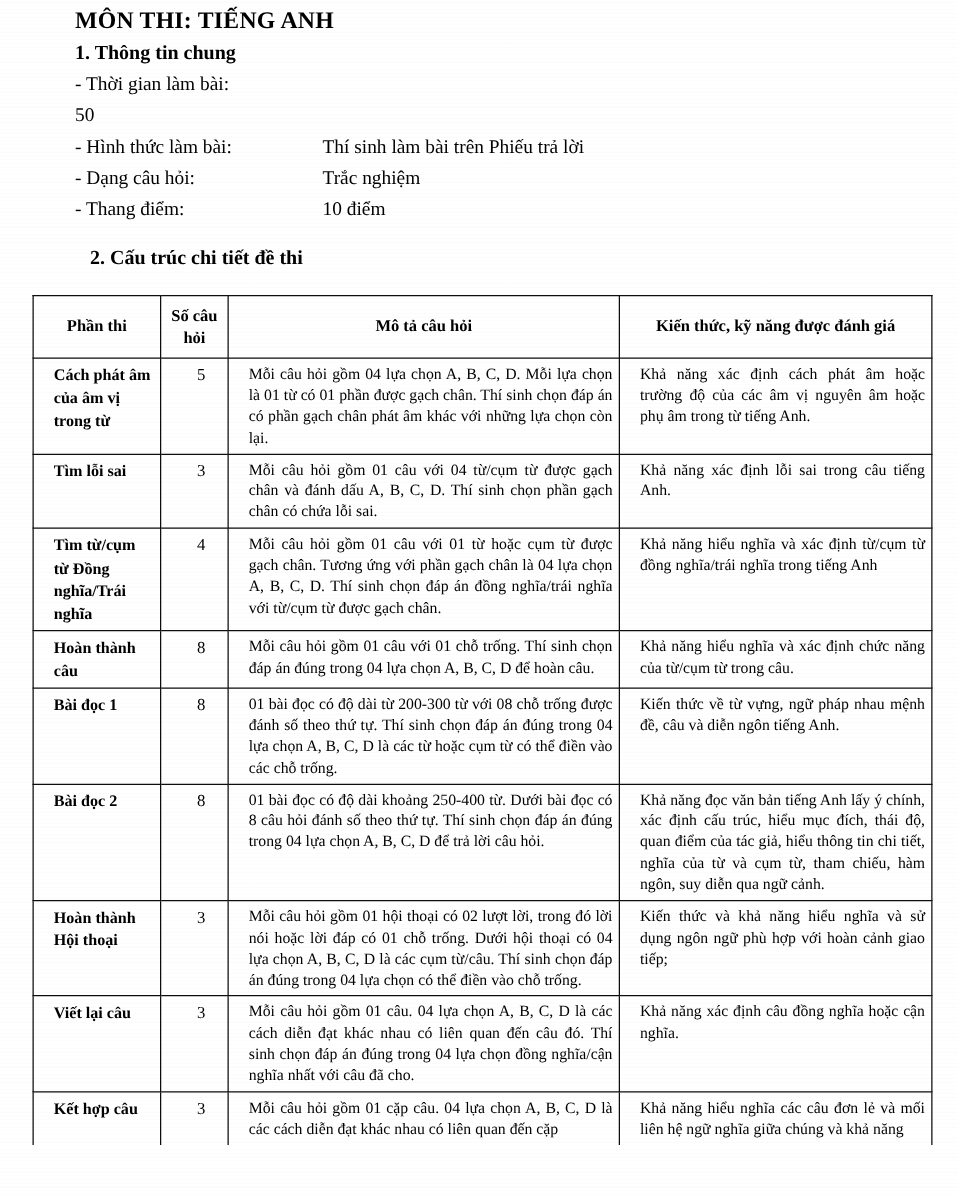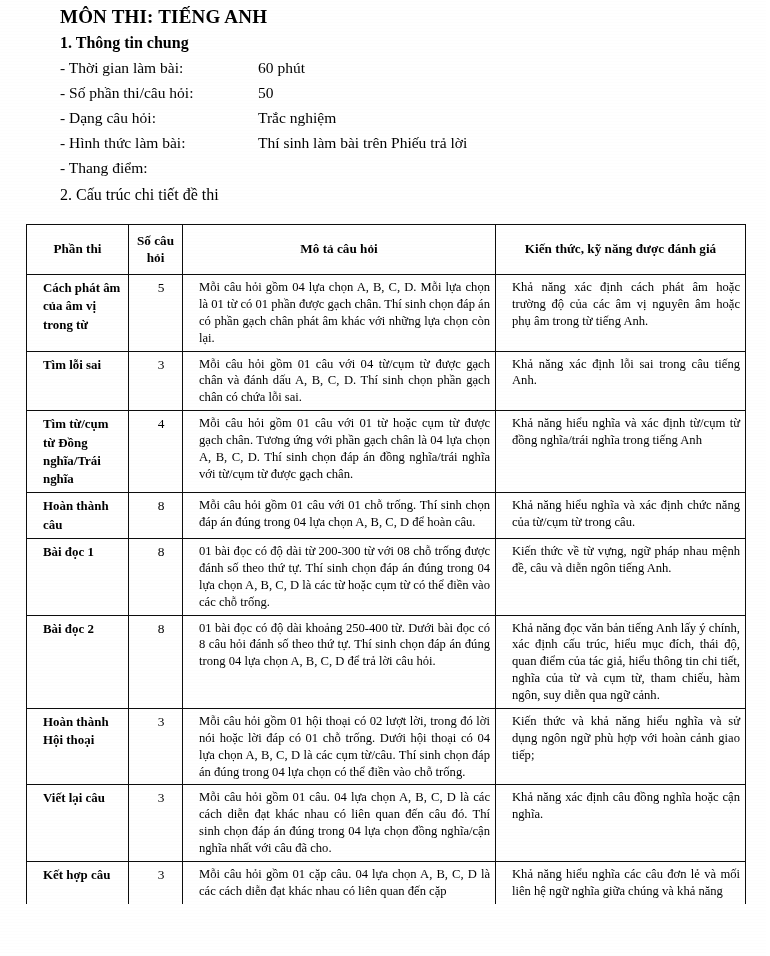--- a/index.html
+++ b/index.html
@@ -37,22 +37,22 @@
   }
   .section-heading {
     font-size: 16px;
     font-weight: bold;
     margin: 0;
     padding: 2px 0 2px 60px;
     line-height: 1.2;
   }
   .section-heading-2 {
     font-size: 16px;
-    font-weight: normal;
-    margin: 0;
+    font-weight: bold;
+    margin: 12px;
     padding: 4px 0 4px 60px;
     line-height: 1.2;
   }
 
   
   .info-list {
     margin: 0;
     padding: 1px 0 0 0;
     list-style: none;
   }
@@ -146,36 +146,35 @@
 
 <div class="page">
 
   <h1 class="doc-title">MÔN THI: TIẾNG ANH</h1>
 
   <h2 class="section-heading">1. Thông tin chung</h2>
 
   <ul class="info-list">
     <li class="info-row">
       <span class="info-label">- Thời gian làm bài:</span>
-      <span class="info-value">60 phút</span>
-    </li>
-    <li class="info-row">
-      <span class="info-label">- Số phần thi/câu hỏi:</span>
+    </li>
+    <li class="info-row">
       <span class="info-value">50</span>
+    </li>
+    <li class="info-row">
+      <span class="info-label">- Hình thức làm bài:</span>
+      <span class="info-value">Thí sinh làm bài trên Phiếu trả lời</span>
     </li>
     <li class="info-row">
       <span class="info-label">- Dạng câu hỏi:</span>
       <span class="info-value">Trắc nghiệm</span>
     </li>
     <li class="info-row">
-      <span class="info-label">- Hình thức làm bài:</span>
-      <span class="info-value">Thí sinh làm bài trên Phiếu trả lời</span>
-    </li>
-    <li class="info-row">
       <span class="info-label">- Thang điểm:</span>
+      <span class="info-value">10 điểm</span>
     </li>
   </ul>
 
   <h2 class="section-heading-2">2. Cấu trúc chi tiết đề thi</h2>
 
   <div class="table-wrap">
     <table class="struct">
       <colgroup>
         <col class="c-part">
         <col class="c-count">

